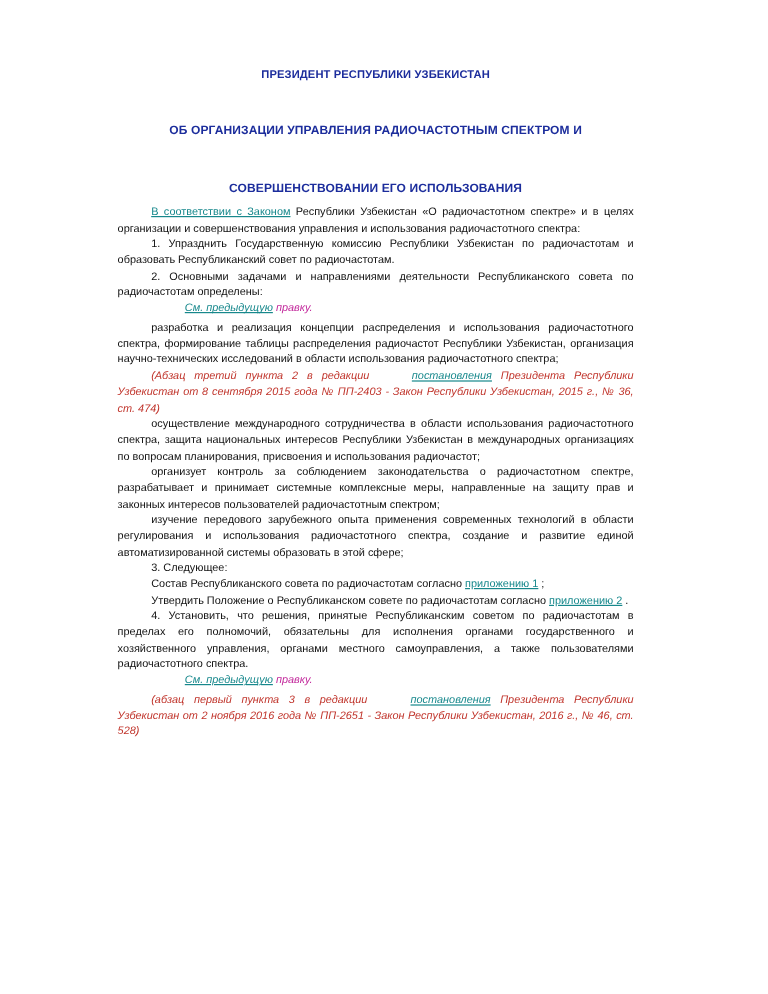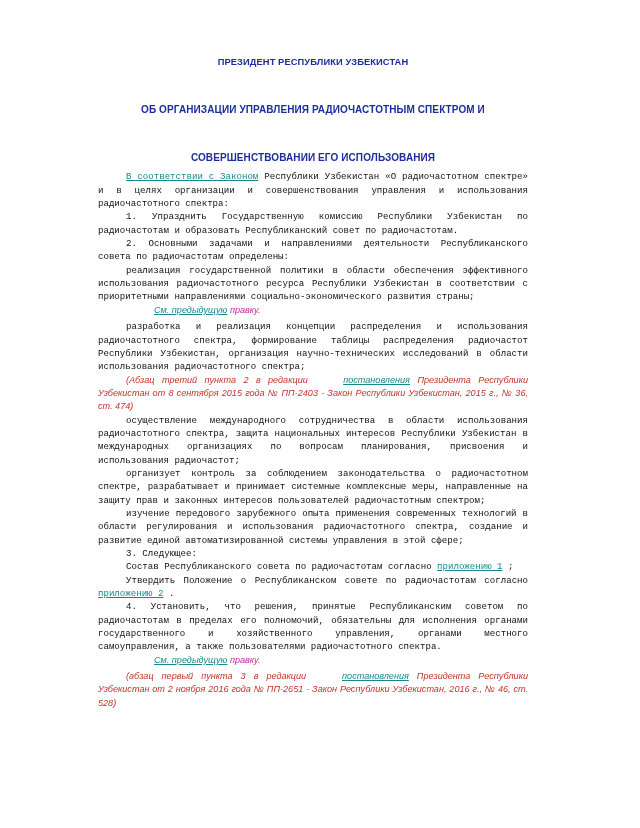--- a/index.html
+++ b/index.html
@@ -44,21 +44,20 @@
     font-size: 9.1px;
     line-height: 13.35px;
     text-align: justify;
     text-justify: inter-word;
     color: #111111;
   }
   p.para {
     margin: 0;
     text-indent: 28px;
     text-align: justify;
-    font-family: Liberation Mono, monospace;
   }
   p.note {
     margin: 0;
     text-indent: 28px;
     text-align: justify;
     font-style: italic;
     color: #c0342b;
   }
   p.revision {
     margin: 0;
@@ -94,35 +93,34 @@
   </div>
 
   <div class="body-block">
 
     <p class="para"><a class="lnk" href="#">В соответствии с Законом</a><span> Республики Узбекистан «О радиочастотном спектре» и в целях организации и совершенствования управления и использования радиочастотного спектра:</span></p>
 
     <p class="para">1. Упразднить Государственную комиссию Республики Узбекистан по радиочастотам и образовать Республиканский совет по радиочастотам.</p>
 
     <p class="para">2. Основными задачами и направлениями деятельности Республиканского совета по радиочастотам определены:</p>
 
-    <p class="para">реализация государственной политики в области обеспечения эффективного использования радиочастотного ресурса Республики Узбекистан в соответствии с приоритетными направлениями социально-экономического развития страны;</p>
 
     <p class="revision"><a class="lnk-i" href="#">См. предыдущую</a><span class="magenta-i"> правку.</span></p>
 
     <div class="spacer-xs"></div>
 
     <p class="para">разработка и реализация концепции распределения и использования радиочастотного спектра, формирование таблицы распределения радиочастот Республики Узбекистан, организация научно-технических исследований в области использования радиочастотного спектра;</p>
 
     <p class="note"><span>(Абзац третий пункта 2 в редакции </span><a class="lnk-i" href="#">постановления</a><span> Президента Республики Узбекистан от 8 сентября 2015 года № ПП-2403 - Закон Республики Узбекистан, 2015 г., № 36, ст. 474)</span></p>
 
     <p class="para">осуществление международного сотрудничества в области использования радиочастотного спектра, защита национальных интересов Республики Узбекистан в международных организациях по вопросам планирования, присвоения и использования радиочастот;</p>
 
     <p class="para">организует контроль за соблюдением законодательства о радиочастотном спектре, разрабатывает и принимает системные комплексные меры, направленные на защиту прав и законных интересов пользователей радиочастотным спектром;</p>
 
-    <p class="para">изучение передового зарубежного опыта применения современных технологий в области регулирования и использования радиочастотного спектра, создание и развитие единой автоматизированной системы управления в этой сфере;</p>
+    <p class="para">изучение передового зарубежного опыта применения современных технологий в области регулирования и использования радиочастотного спектра, создание и развитие единой автоматизированной системы образовать в этой сфере;</p>
 
 
     <p class="para">3. Следующее:</p>
 
     <p class="para"><span>Состав Республиканского совета по радиочастотам согласно </span><a class="lnk" href="#">приложению 1</a><span> ;</span></p>
 
     <p class="para"><span>Утвердить Положение о Республиканском совете по радиочастотам согласно </span><a class="lnk" href="#">приложению 2</a><span> .</span></p>
 
     <p class="para">4. Установить, что решения, принятые Республиканским советом по радиочастотам в пределах его полномочий, обязательны для исполнения органами государственного и хозяйственного управления, органами местного самоуправления, а также пользователями радиочастотного спектра.</p>
 

